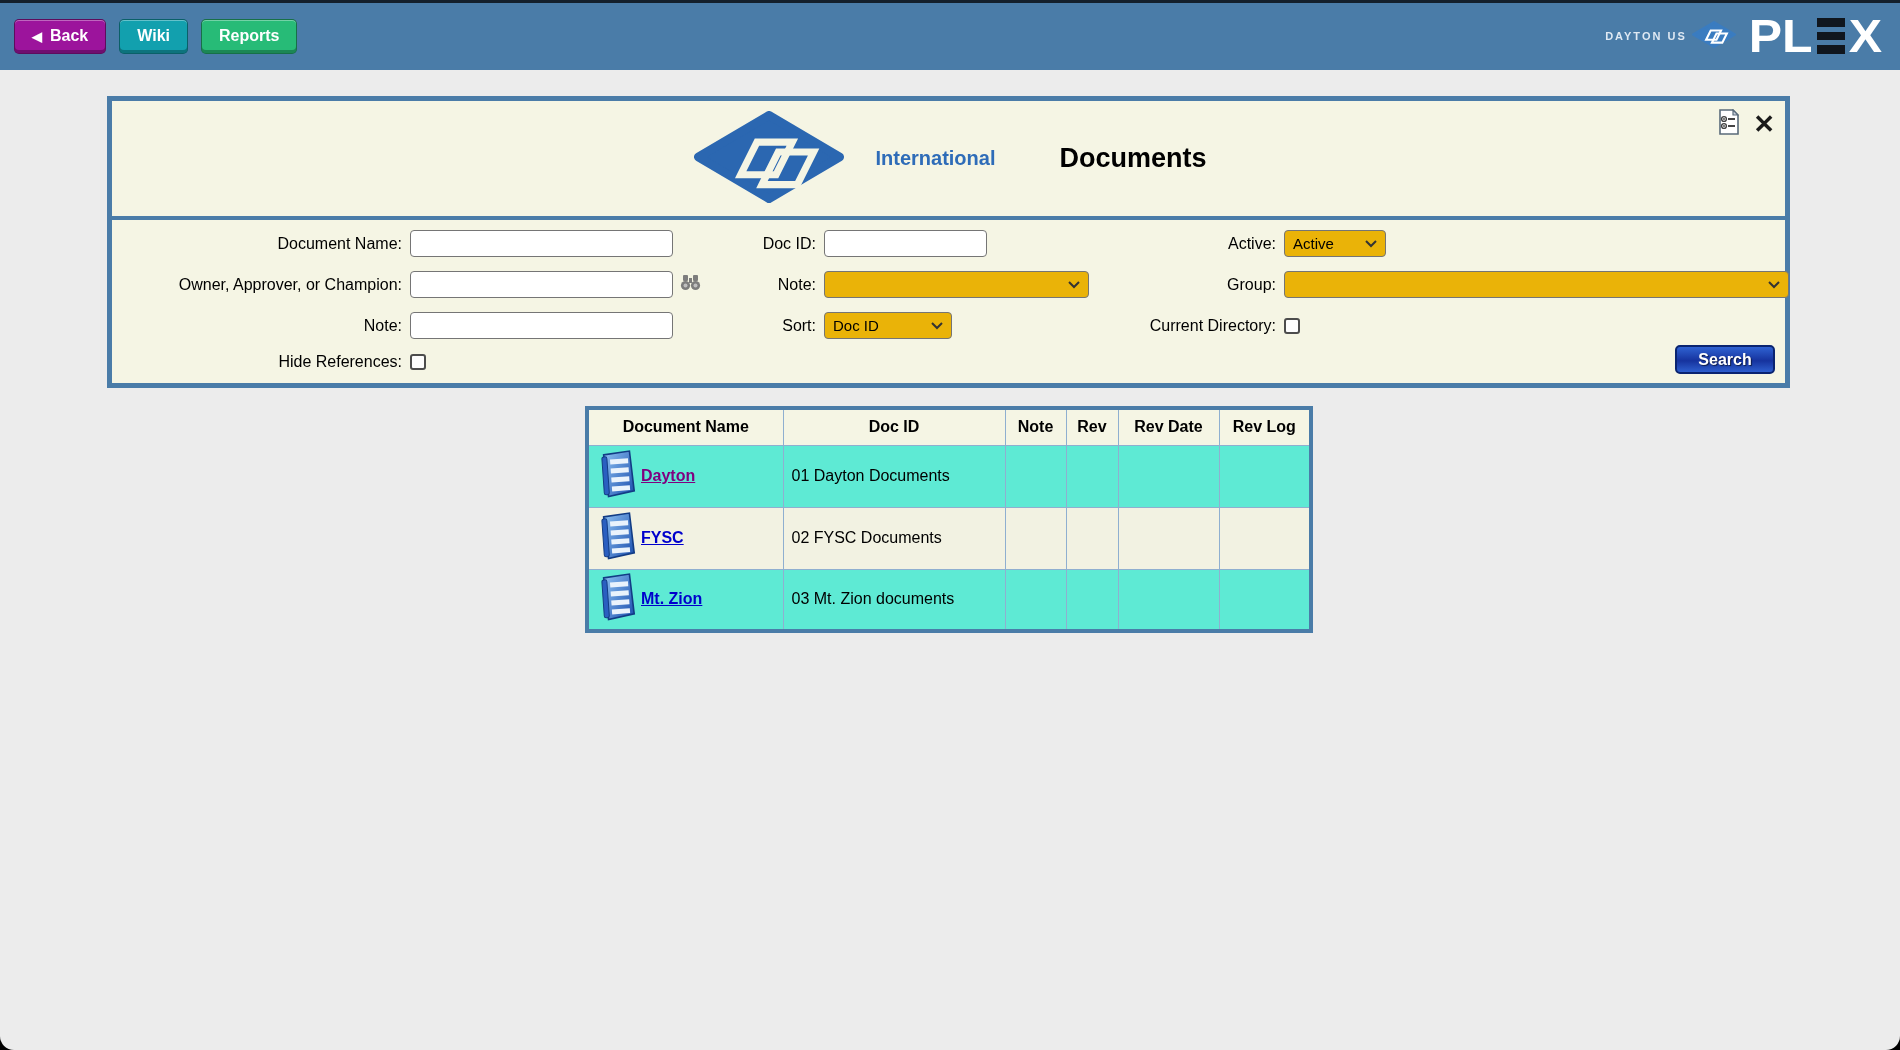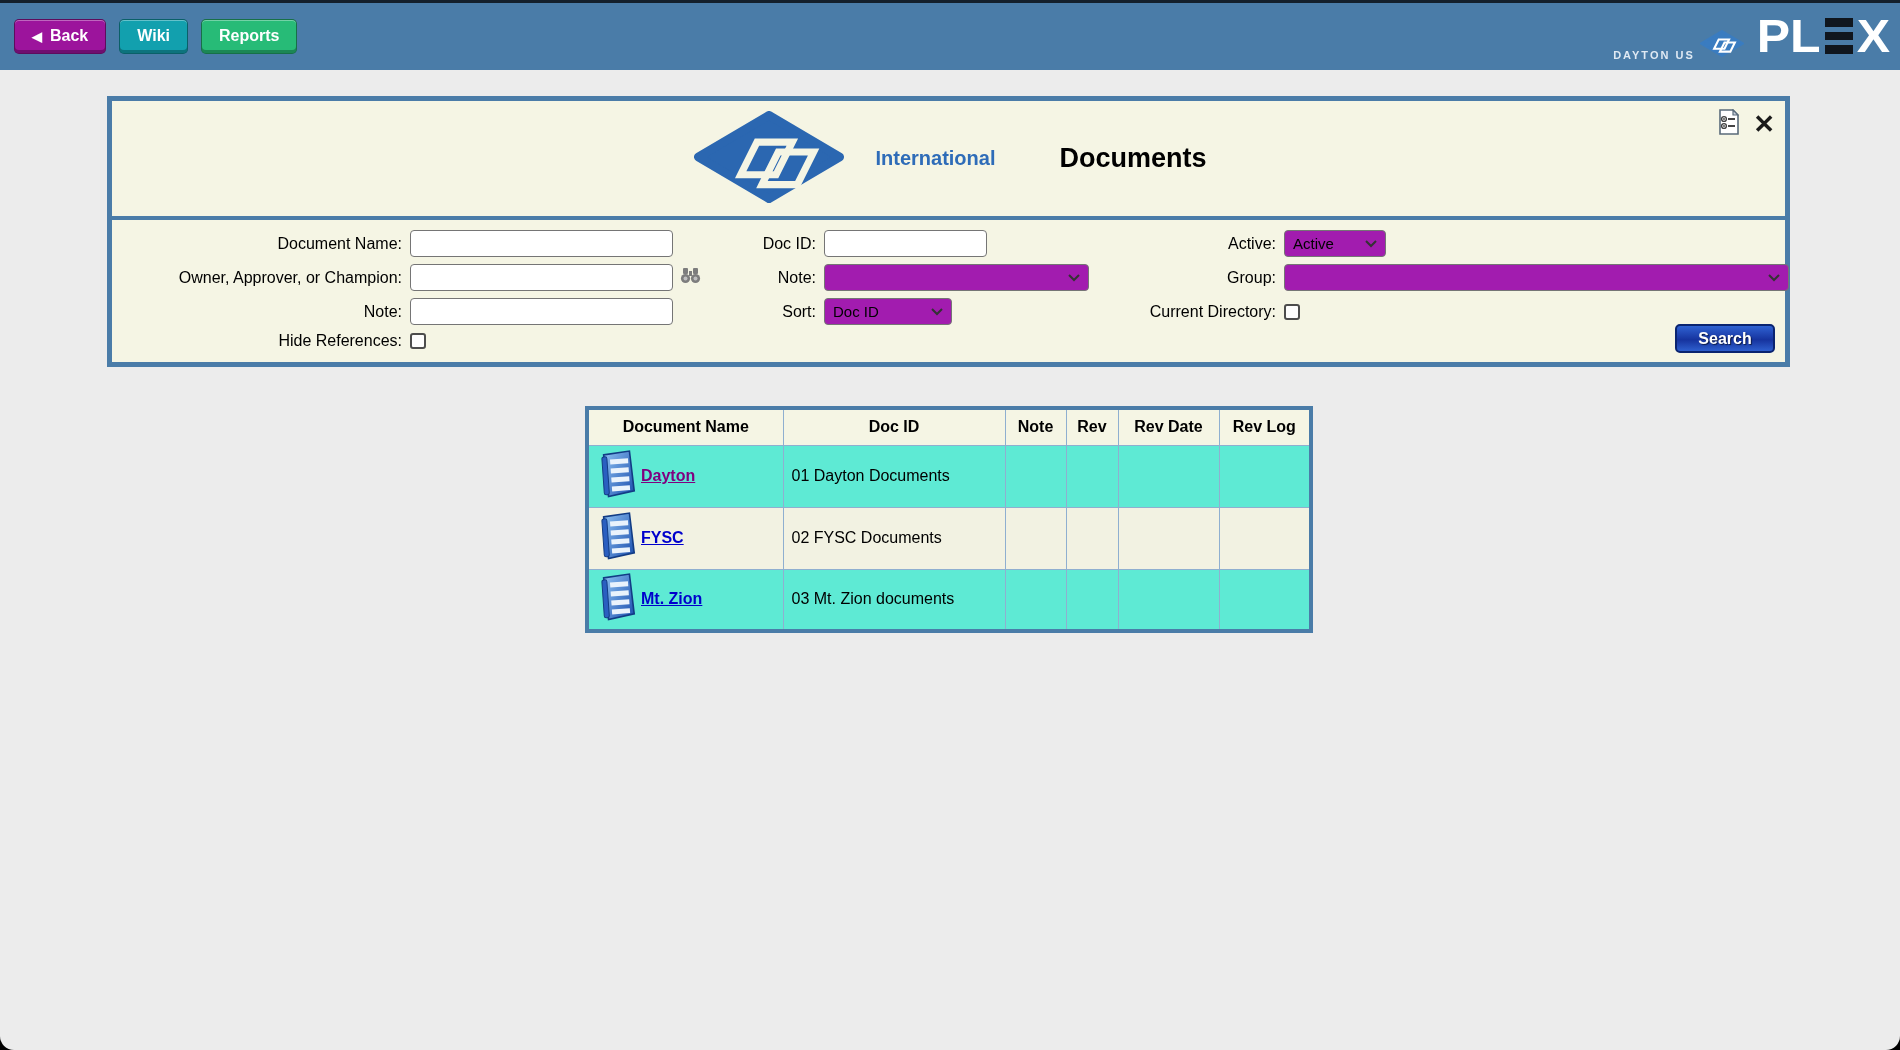--- a/index.html
+++ b/index.html
@@ -16,21 +16,21 @@
   .nav-buttons { display:flex; gap:13px; margin-left:14px; margin-top:2px; }
   .nav-btn { display:inline-flex; align-items:center; gap:8px; height:35px; padding:0 17px;
              border-radius:5px; border:1px solid rgba(0,0,0,.4); color:#fff; font-size:16px;
              font-weight:bold; cursor:pointer; font-family:"Liberation Sans",sans-serif;
              box-shadow: inset 0 1px 0 rgba(255,255,255,.35), inset 0 -3px 0 rgba(0,0,0,.28); }
   .btn-back { background:#9c149c; }
   .btn-wiki { background:#12a0ae; }
   .btn-reports { background:#27bb77; }
   .back-tri { font-size:13px; line-height:1; }
 
-  .brand-area { display:flex; align-items:flex-end; gap:4px; margin-right:10px; margin-top:2px; }
+  .brand-area { display:flex; align-items:center; gap:4px; margin-right:18px; margin-top:2px; }
   .env-label { color:#dfe9f3; font-size:11px; font-weight:bold; letter-spacing:2px; }
   .plex-logo { display:flex; align-items:center; margin-left:8px; }
   .plex-letter { color:#fff; font-size:50px; font-weight:800; letter-spacing:0px; line-height:1;
                  transform:scaleY(.92); }
   .plex-ebars { display:flex; flex-direction:column; justify-content:center; gap:5px;
                 height:36px; margin:0 4px; }
   .plex-ebars i { display:block; width:28px; height:9px; background:#10161e; }
 
   
   .content { position:relative; }
@@ -42,27 +42,27 @@
   .intl-text { color:#2e6cb8; font-size:20px; font-weight:bold; }
   .panel-title { color:#000; font-size:27px; font-weight:bold; margin-left:42px; }
   .panel-icons { position:absolute; top:8px; right:10px; display:flex; align-items:center; gap:14px; }
   .close-x { font-size:26px; font-weight:bold; color:#1a1a1a; line-height:1; cursor:pointer; }
 
   .panel-divider { height:4px; background:#4a7ca8; }
 
   
   .panel-form { position:relative; padding:10px 10px 12px 2px; }
   .form-grid { display:grid; grid-template-columns:296px 302px 112px 275px 185px auto;
-               row-gap:7px; align-items:center; }
+               row-gap:14px; align-items:center; }
   .flabel { text-align:right; padding-right:8px; font-size:16px; color:#000; white-space:nowrap; }
   .fcell { display:flex; align-items:center; gap:7px; }
   .tinput { height:27px; border:1px solid #757575; border-radius:4px; background:#fff;
             font-size:15px; padding:0 6px; font-family:"Liberation Sans",sans-serif; }
   .w-263 { width:263px; } .w-163 { width:163px; }
-  .selectbox { height:27px; border:1px solid #757575; border-radius:4px; background:#a21caf;
+  .selectbox { height:27px; border:1px solid #757575; border-radius:4px; background:#eab308;
                display:inline-flex; align-items:center; justify-content:space-between;
                padding:0 8px; font-size:15px; cursor:pointer; }
   .sel-100 { width:102px; } .sel-265 { width:265px; } .sel-128 { width:128px; } .sel-503 { width:505px; }
   .chev svg { display:block; }
   .checkbox { width:16px; height:16px; border:2px solid #4c4c4c; border-radius:3px; background:#fdfdfd;
               cursor:pointer; }
   .search-btn { position:absolute; right:10px; bottom:9px; width:100px; height:29px;
                 background:linear-gradient(180deg,#2f62d2 0%, #16339e 55%, #2e5fce 100%);
                 border:2px solid #0a2470; border-radius:5px; color:#fff; font-size:16px;
                 font-weight:bold; cursor:pointer; font-family:"Liberation Sans",sans-serif;

